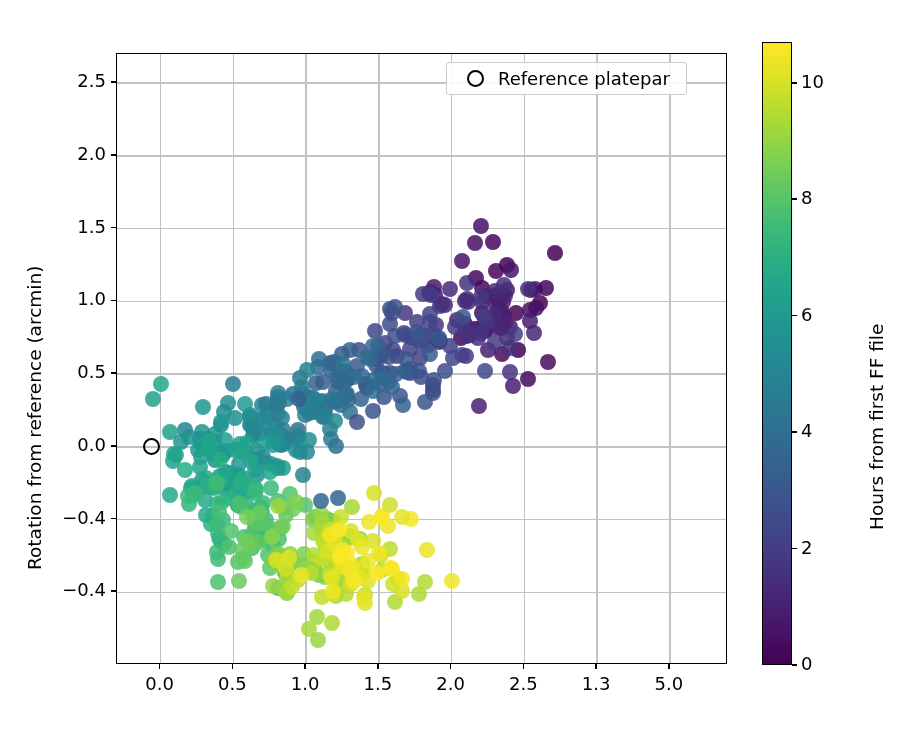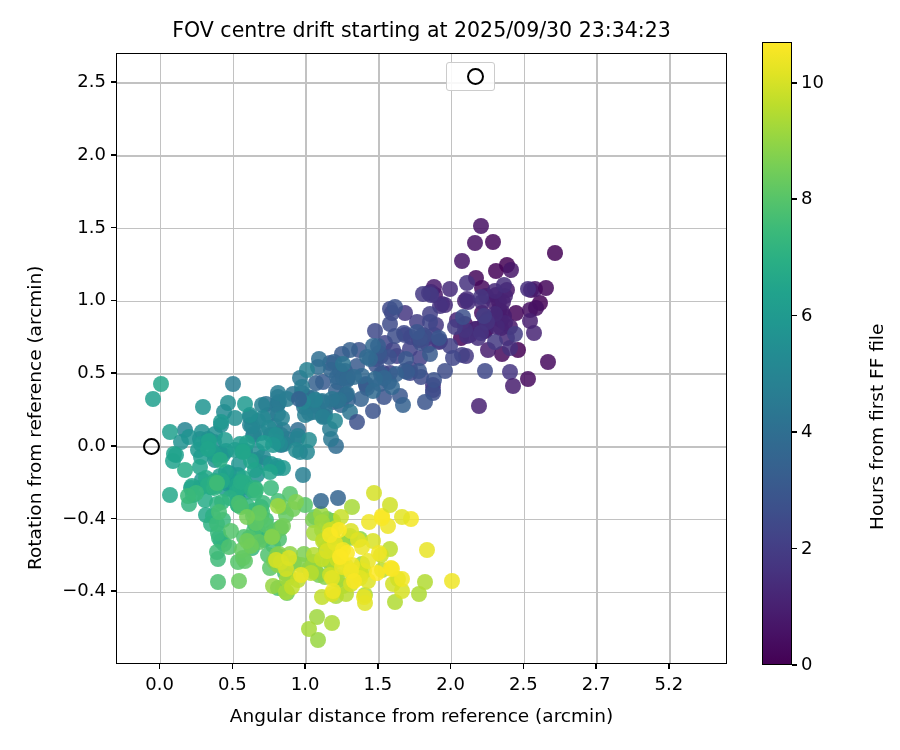--- a/index.html
+++ b/index.html
@@ -58,21 +58,20 @@
   #cbtitle{
     position:absolute;font-size:18.5px;color:#000;white-space:nowrap;
     transform:rotate(-90deg);transform-origin:0 0;left:866px;top:530px;
   }
 </style>
 </head>
 <body>
 
 <div id="fig">
 
-  <div class="title">FOV centre drift starting at 2025/09/30 23:34:23</div>
 
   <div class="plotbox">
     <div id="gridlayer">
         <div class="grid-line gl-v" style="left: 42.8929px;"></div>
         <div class="grid-line gl-v" style="left: 115.631px;"></div>
         <div class="grid-line gl-v" style="left: 188.369px;"></div>
         <div class="grid-line gl-v" style="left: 261.107px;"></div>
         <div class="grid-line gl-v" style="left: 333.845px;"></div>
         <div class="grid-line gl-v" style="left: 406.583px;"></div>
         <div class="grid-line gl-v" style="left: 479.321px;"></div>
@@ -678,48 +677,48 @@
       <div class="ticklabel tl-x" style="left: 192.381px; top: 673px; width: 80px;">0.5</div>
       <div class="tick tick-x" style="left: 304.319px; top: 664px;"></div>
       <div class="ticklabel tl-x" style="left: 265.119px; top: 673px; width: 80px;">1.0</div>
       <div class="tick tick-x" style="left: 377.057px; top: 664px;"></div>
       <div class="ticklabel tl-x" style="left: 337.857px; top: 673px; width: 80px;">1.5</div>
       <div class="tick tick-x" style="left: 449.795px; top: 664px;"></div>
       <div class="ticklabel tl-x" style="left: 410.595px; top: 673px; width: 80px;">2.0</div>
       <div class="tick tick-x" style="left: 522.533px; top: 664px;"></div>
       <div class="ticklabel tl-x" style="left: 483.333px; top: 673px; width: 80px;">2.5</div>
       <div class="tick tick-x" style="left: 595.271px; top: 664px;"></div>
-      <div class="ticklabel tl-x" style="left: 556.071px; top: 673px; width: 80px;">2.7</div>
+      <div class="ticklabel tl-x" style="left: 556.071px; top: 673px; width: 80px;">1.3</div>
       <div class="tick tick-x" style="left: 668.01px; top: 664px;"></div>
-      <div class="ticklabel tl-x" style="left: 628.81px; top: 673px; width: 80px;">5.2</div>
+      <div class="ticklabel tl-x" style="left: 628.81px; top: 673px; width: 80px;">5.0</div>
     </div>
   <div id="yticks">
       <div class="tick tick-y" style="left: 111px; top: 590.462px;"></div>
       <div class="ticklabel tl-y" style="left: 18px; top: 579.262px; width: 88px;">−0.4</div>
       <div class="tick tick-y" style="left: 111px; top: 517.724px;"></div>
       <div class="ticklabel tl-y" style="left: 18px; top: 506.524px; width: 88px;">−0.4</div>
       <div class="tick tick-y" style="left: 111px; top: 444.986px;"></div>
       <div class="ticklabel tl-y" style="left: 18px; top: 433.786px; width: 88px;">0.0</div>
       <div class="tick tick-y" style="left: 111px; top: 372.248px;"></div>
       <div class="ticklabel tl-y" style="left: 18px; top: 361.048px; width: 88px;">0.5</div>
       <div class="tick tick-y" style="left: 111px; top: 299.51px;"></div>
       <div class="ticklabel tl-y" style="left: 18px; top: 288.31px; width: 88px;">1.0</div>
       <div class="tick tick-y" style="left: 111px; top: 226.771px;"></div>
       <div class="ticklabel tl-y" style="left: 18px; top: 215.571px; width: 88px;">1.5</div>
       <div class="tick tick-y" style="left: 111px; top: 154.033px;"></div>
       <div class="ticklabel tl-y" style="left: 18px; top: 142.833px; width: 88px;">2.0</div>
       <div class="tick tick-y" style="left: 111px; top: 81.2952px;"></div>
       <div class="ticklabel tl-y" style="left: 18px; top: 70.0952px; width: 88px;">2.5</div>
     </div>
 
-  <div class="axlabel" id="xlabel">Angular distance from reference (arcmin)</div>
   <div class="axlabel" id="ylabel">Rotation from reference (arcmin)</div>
 
   <div class="legend">
     <span class="legend-marker"></span>
+    <span class="legend-label">Reference platepar</span>
   </div>
 
   <div class="cbar">
     <div class="cbar-fill" id="cbar-fill" style="background: linear-gradient(rgb(253, 231, 37) 0%, rgb(224, 227, 36) 5%, rgb(188, 221, 44) 10%, rgb(152, 214, 65) 15%, rgb(118, 206, 86) 20%, rgb(87, 196, 105) 25%, rgb(60, 186, 121) 30%, rgb(42, 175, 132) 35%, rgb(33, 163, 140) 40%, rgb(32, 152, 144) 45%, rgb(35, 140, 146) 50%, rgb(40, 129, 146) 55%, rgb(44, 117, 145) 60%, rgb(50, 105, 144) 65%, rgb(56, 93, 142) 70%, rgb(61, 80, 139) 75%, rgb(67, 66, 135) 80%, rgb(70, 51, 127) 85%, rgb(72, 35, 115) 90%, rgb(71, 18, 101) 95%, rgb(68, 1, 84) 100%);"></div>
   </div>
   <div id="cbticks">
       <div class="cbtick" style="left: 792px; top: 664.2px;"></div>
       <div class="cblabel" style="left: 801px; top: 653px;">0</div>
       <div class="cbtick" style="left: 792px; top: 547.751px;"></div>
       <div class="cblabel" style="left: 801px; top: 536.551px;">2</div>

